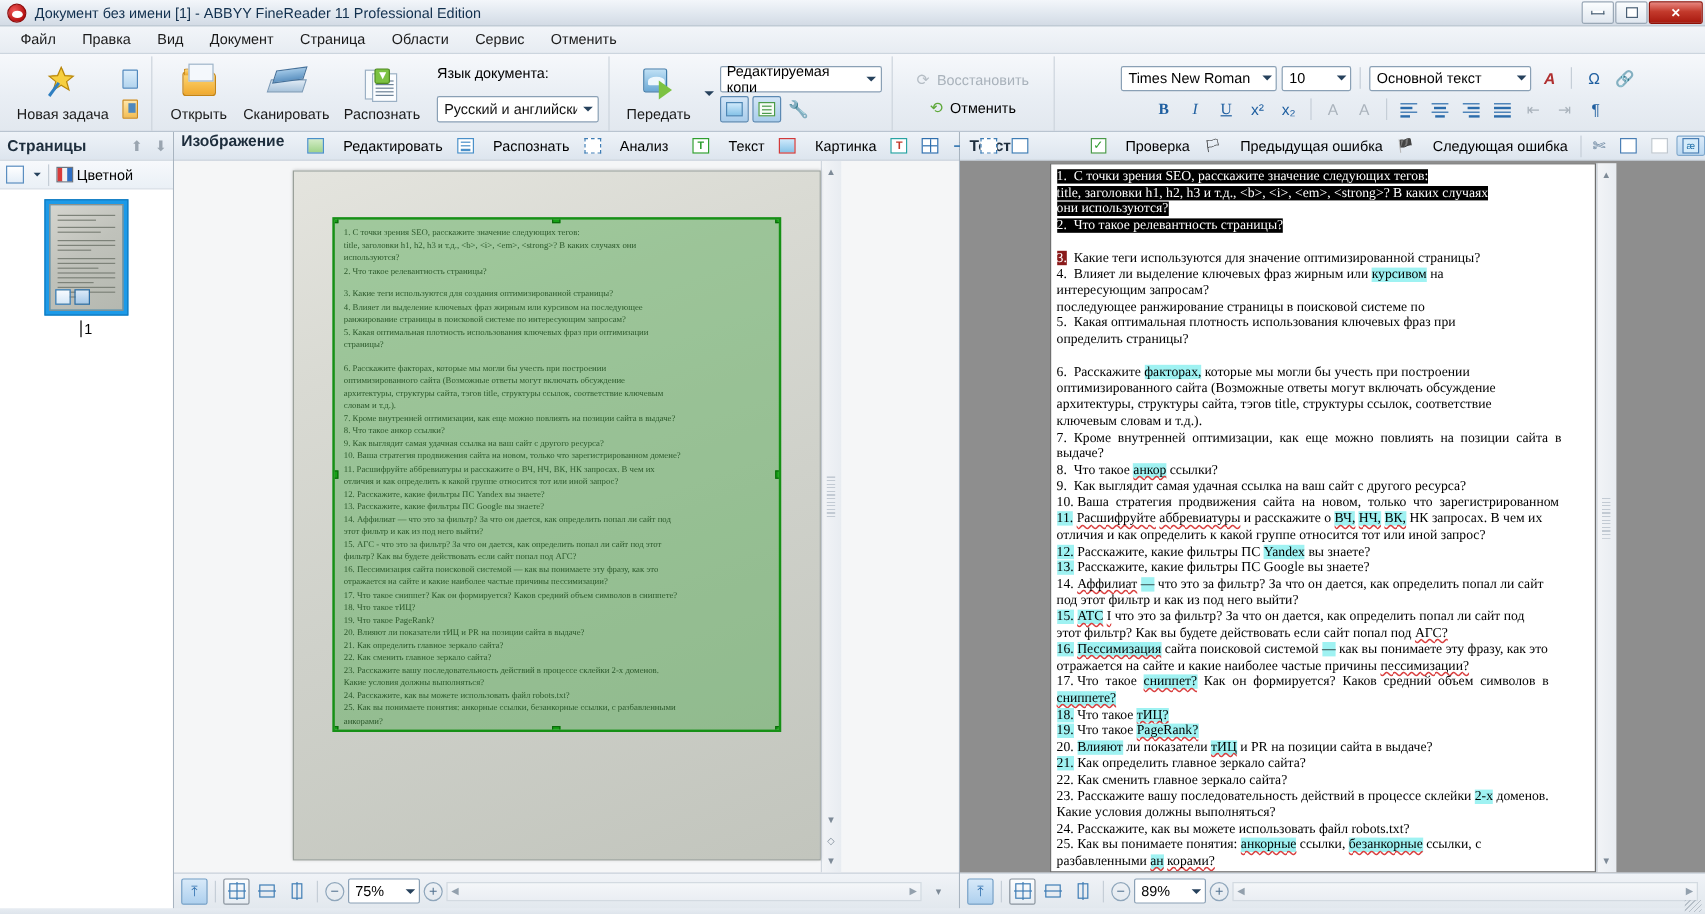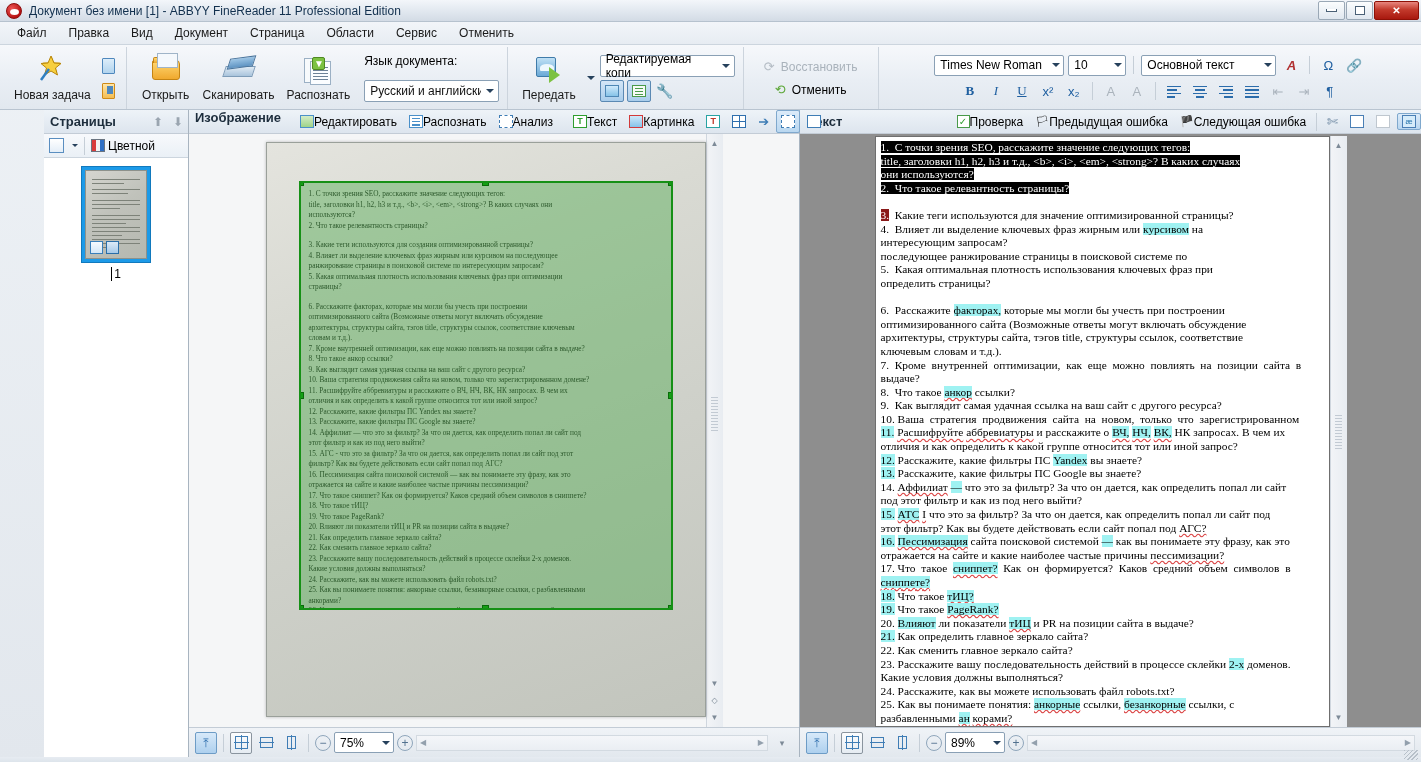--- a/index.html
+++ b/index.html
@@ -219,21 +219,21 @@
   .fbtn {
     width:22px;height:21px;display:flex;align-items:center;justify-content:center;
     font-size:13px;color:#1f5fa0;border-radius:2px;
   }
   .fbtn.dim{color:#aab3bc;}
   .sep-v { width:1px;height:18px;background:#c5ced7;margin:0 3px;}
   .alignic { width:14px;height:11px;}
   .alignic i{display:block;height:1.5px;background:#2b6cab;margin-bottom:2px;}
 
   
-  .main { flex:1; display:flex; min-height:0;padding-left:44px; }
+  .main { flex:1; display:flex; min-height:0; }
 
   
   .pages-panel {
     width: 145px; display:flex; flex-direction:column;
     background:#fff; border-right:1px solid #a8b4c0;
   }
   .panel-head {
     height:24px; display:flex; align-items:center;
     background: linear-gradient(#eef3f8,#dde5ee);
     border-bottom:1px solid #c3ccd6;
@@ -272,21 +272,21 @@
   
   .image-panel { flex:1; display:flex; flex-direction:column; min-width:0; border-right:1px solid #a8b4c0;}
   .doc-toolbar {
     height:24px; display:flex; 
     background: linear-gradient(#eef3f8,#dde5ee);
     border-bottom:1px solid #c3ccd6;
     padding-left:6px; gap:2px;
   }
   .dt-title { font-weight:bold; font-size:13px; color:#1d2d3c; margin-right:12px; white-space:nowrap;}
   .tbtn {
-    display:flex;align-items:center;gap:0;padding:2px 5px;border-radius:2px;
+    display:flex;align-items:center;gap:16px;padding:2px 5px;border-radius:2px;
     font-size:12px; white-space:nowrap; cursor:default;
   }
   .tbtn.pressed{background:linear-gradient(#dcebf9,#b9d7f0);border:1px solid #7fa8cd;padding:1px 4px;}
   .sq-ic { width:14px;height:13px;border:1.5px solid #888; background:#fff; position:relative; flex:0 0 auto;}
   .sq-ic.green{border-color:#2f9e2f;}
   .sq-ic.teal{border-color:#29a3a3;}
   .sq-ic.edit{border-color:#4a90c9; background:linear-gradient(#d3ecc7,#9fd389);}
   .sq-ic.recog{border-color:#4a90c9; background:#fff;}
   .sq-ic.recog i{display:block;height:1.2px;background:#4a90c9;margin:2px 2px 0 2px;}
   .sq-ic.pict{border-color:#d23a3a;background:linear-gradient(#cfe9fb,#86c3e8);}

